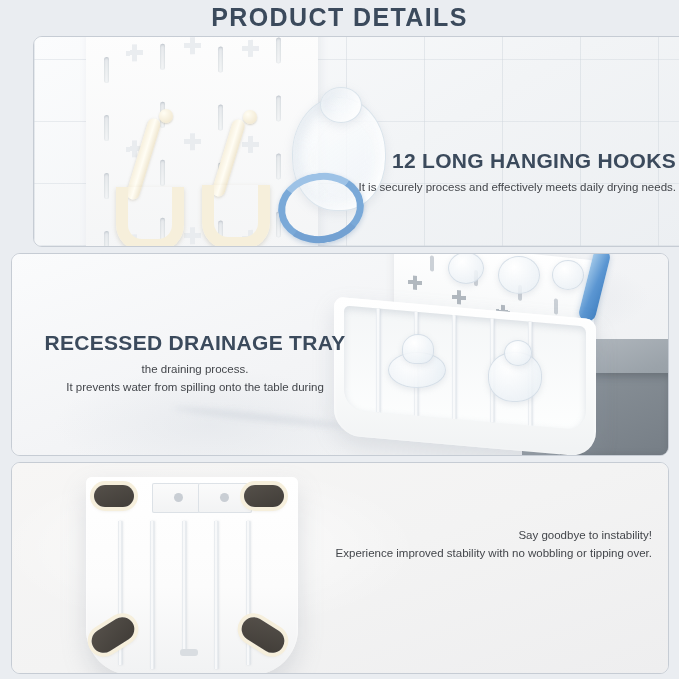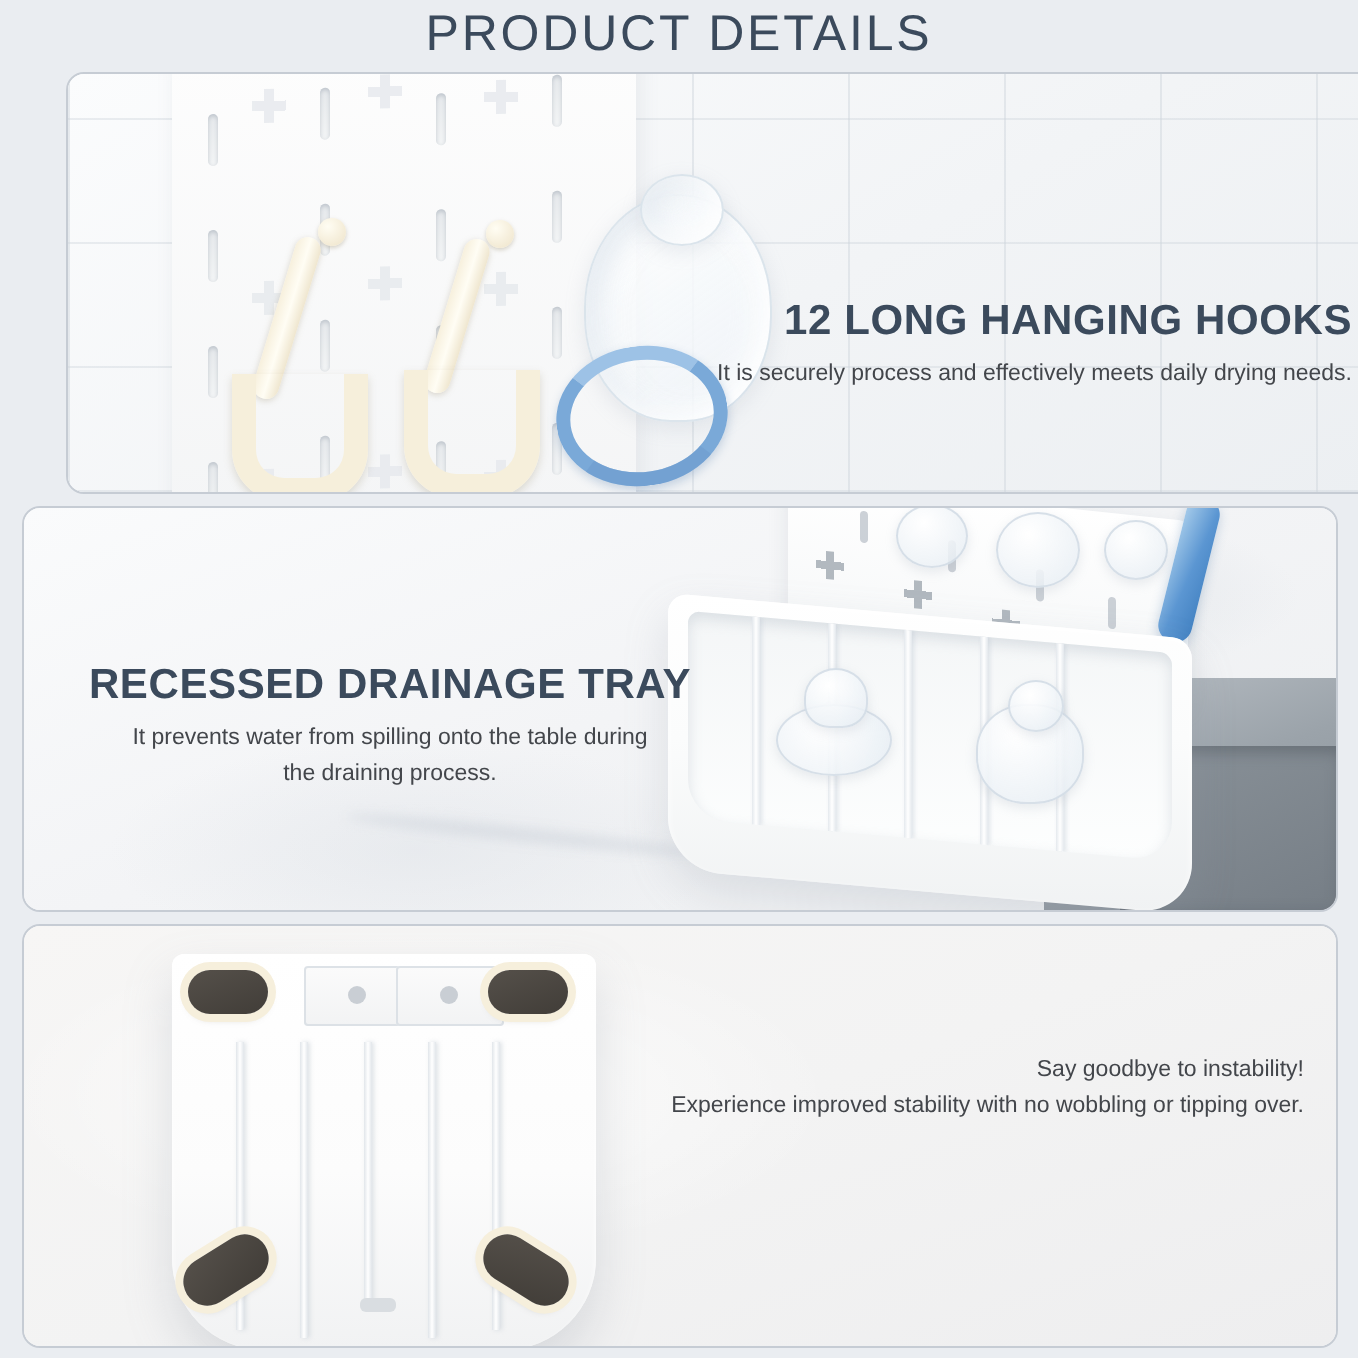--- a/index.html
+++ b/index.html
@@ -12,21 +12,21 @@
   }
   .page{position:relative;width:679px;height:679px;}
 
   
   .header{
     height:34px;
     display:flex;align-items:center;justify-content:center;
     background:#eaedf1;
   }
   .header-title{
-    font-size:25px;font-weight:normal;letter-spacing:1.4px;
+    font-size:25px;font-weight:bold;letter-spacing:1.4px;
     color:#3b4a5c;
     font-family:"Liberation Sans", sans-serif;
   }
 
   
   .panel{
     position:absolute;
     left:11px;width:656px;
     border:1px solid #c6ccd4;
     border-radius:9px;
@@ -359,22 +359,22 @@
       </div>
 
       <div class="nipple" style="left:376px;top:98px;width:56px;height:34px;border-radius:50%;"></div>
       <div class="nipple" style="left:390px;top:80px;width:30px;height:28px;border-radius:50% 50% 40% 40%;"></div>
       <div class="nipple" style="left:476px;top:98px;width:52px;height:48px;border-radius:46%;"></div>
       <div class="nipple" style="left:492px;top:86px;width:26px;height:24px;border-radius:50%;"></div>
 
       <div class="p2-text">
         <div class="feature-title">RECESSED DRAINAGE TRAY</div>
         <div class="feature-sub">
+          <span>the draining process.</span>
           <span>It prevents water from spilling onto the table during</span>
-          <span>the draining process.</span>
         </div>
       </div>
     </div>
   </div>
 
   <div class="panel" id="panel-3">
     <div class="scene">
       <div class="soft-bg"></div>
 
       <div class="tray-back" style="left:74px;top:14px;width:212px;height:198px;">

